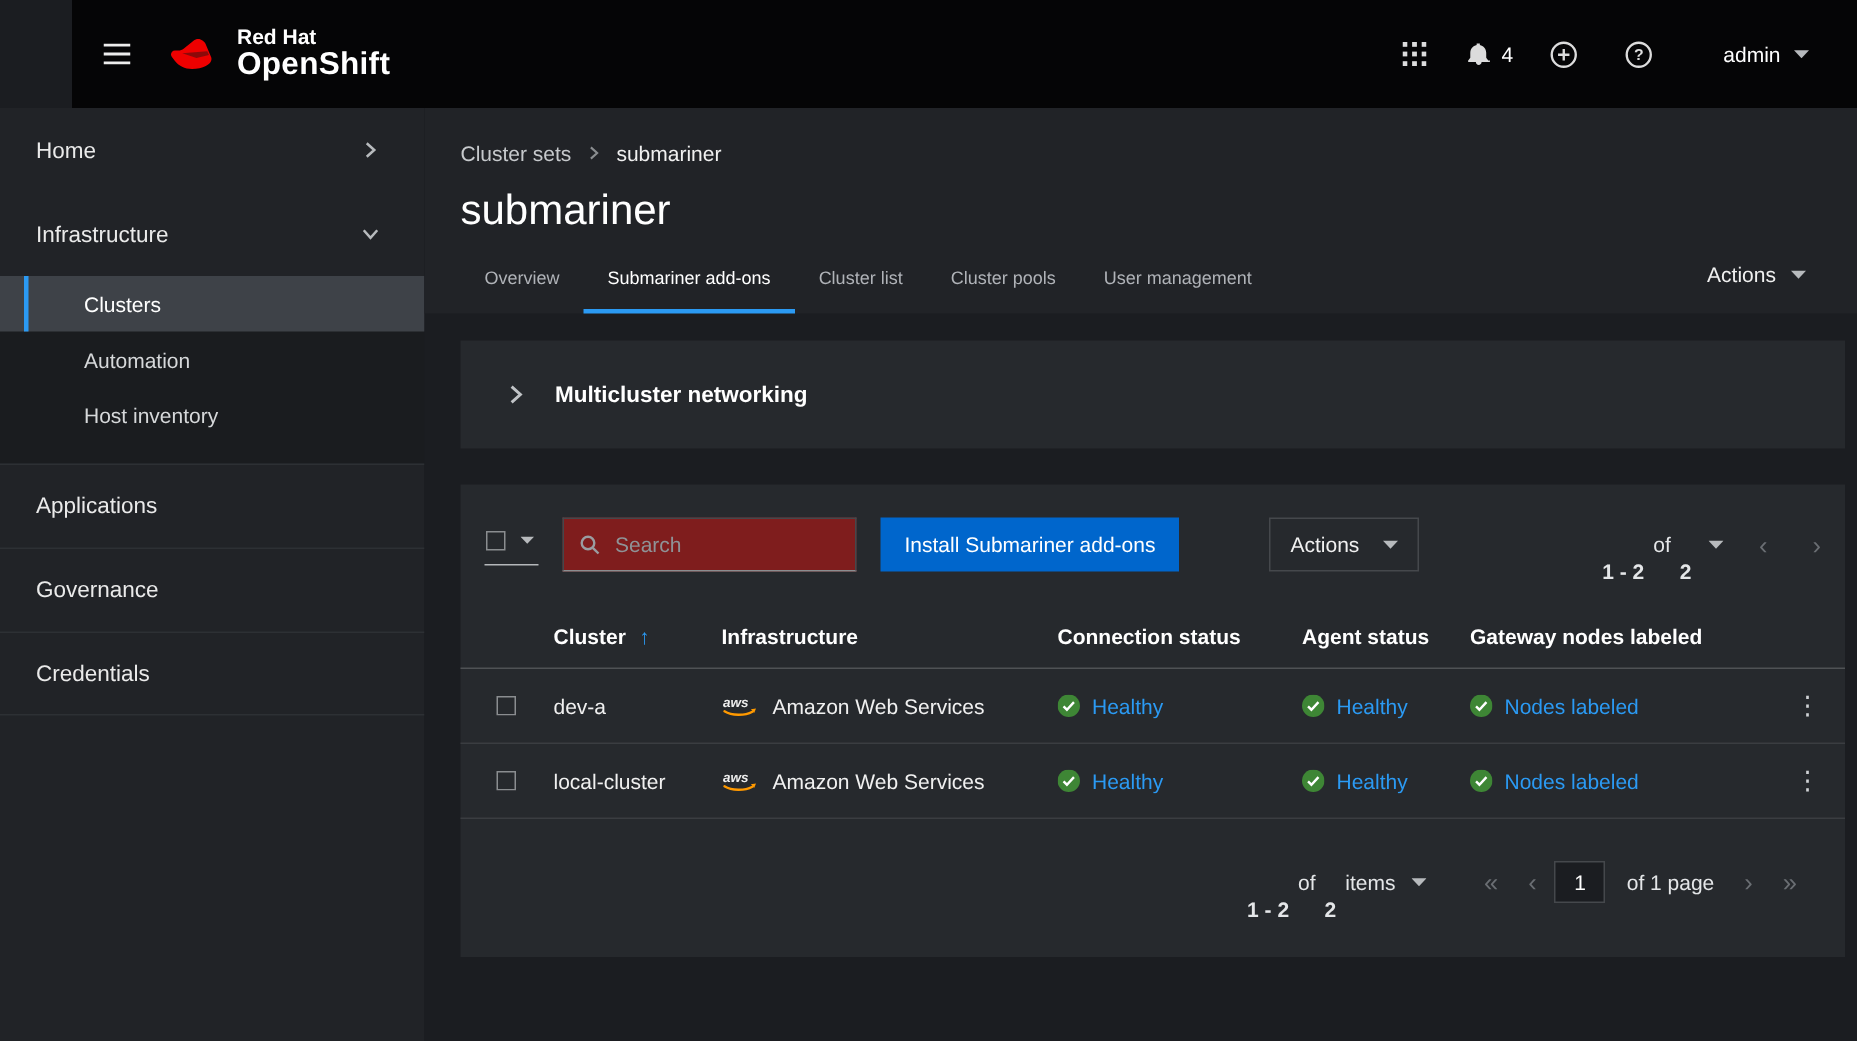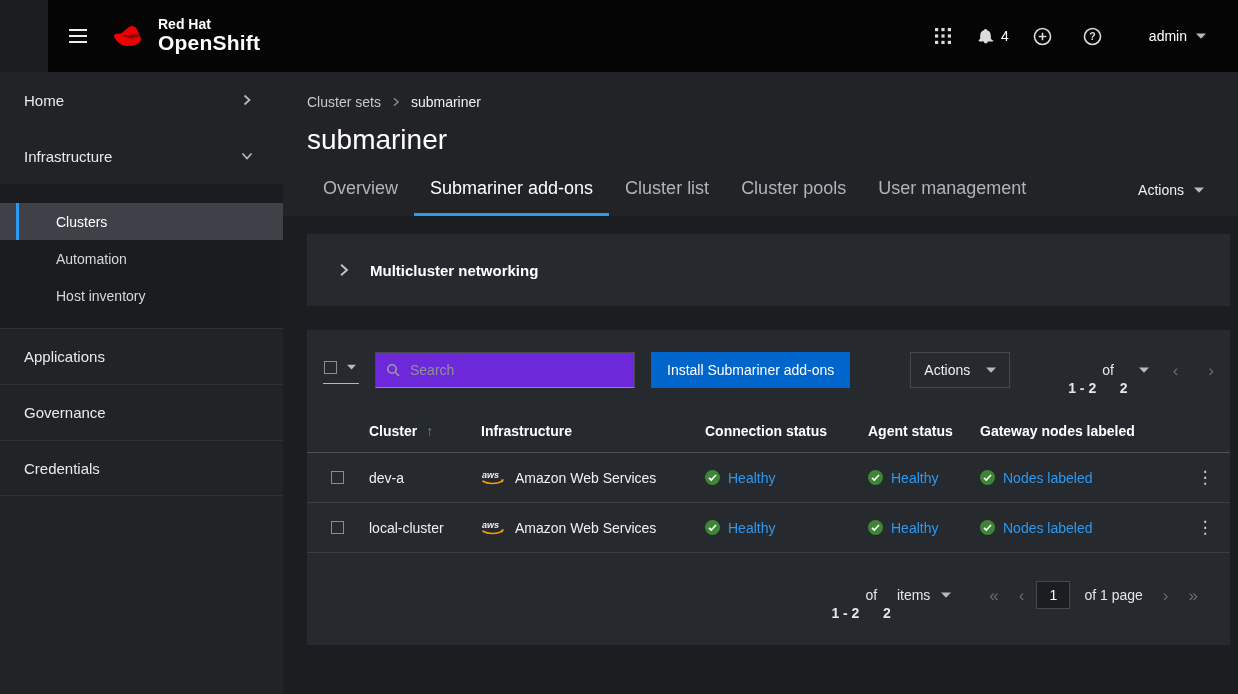--- a/index.html
+++ b/index.html
@@ -47,21 +47,21 @@
   .nav-item {
     height: 56px; display: flex; align-items: center; justify-content: space-between;
     padding: 0 30px 0 24px; color: #eaeaea; font-size: 15px; cursor: pointer;
   }
   .nav-chev { color: #b7babd; display: flex; }
   .subnav { background: #1a1c1f; padding-bottom: 14px; }
   .subnav-item {
     height: 37px; display: flex; align-items: center; padding-left: 56px;
     color: #d6d8da; font-size: 14px; cursor: pointer; position: relative;
   }
-  .subnav-item.active { background: #3e4248; color: #fff; margin-top: 19px; }
+  .subnav-item.active { background: #3e4248; color: #fff; }
   .subnav-item.active::before {
     content: ""; position: absolute; left: 16px; top: 0; bottom: 0; width: 3px;
     background: #2b9af3;
   }
   .nav-group {
     height: 56px; display: flex; align-items: center; padding: 0 24px;
     color: #eaeaea; font-size: 15px; cursor: pointer; border-top: 1px solid #2d3034;
   }
   .nav-group.last { border-bottom: 1px solid #2d3034; }
 
@@ -69,21 +69,21 @@
   .main { position: absolute; top: 72px; left: 283px; right: 0; bottom: 0; background: #1b1d21; }
   .page-header { background: #212327; padding: 20px 24px 0; }
   .breadcrumb { display: flex; align-items: center; gap: 10px; font-size: 14px; line-height: 20px; }
   .breadcrumb-link { color: #c6c9cc; text-decoration: none; cursor: pointer; }
   .bc-sep { color: #8a8d90; display: flex; align-items: center; }
   .bc-current { color: #f0f0f0; }
   .page-title { font-size: 28px; font-weight: 500; color: #fff; margin: 12px 0 0; }
   .tabs-row { display: flex; align-items: flex-end; justify-content: space-between; margin-top: 8px; }
   .tabs { display: flex; }
   .tab {
-    padding: 14px 16px; font-size: 18px; color: #b0b3b8; cursor: pointer;
+    padding: 14px 16px; font-size: 12px; color: #b0b3b8; cursor: pointer;
     border-bottom: 3px solid transparent; white-space: nowrap;
   }
   .tab.active { color: #fff; border-bottom-color: #2b9af3; }
   .header-actions {
     display: flex; align-items: center; gap: 10px; color: #f0f0f0;
     padding: 0 10px 18px 0; cursor: pointer;
   }
   .caret-icon { color: #b7babd; display: flex; }
 
   .content { padding: 18px 8px 24px 24px; }
@@ -96,22 +96,22 @@
   .toolbar { display: flex; align-items: center; padding: 14px 16px; gap: 16px; }
   input[type="checkbox"] {
     appearance: none; -webkit-appearance: none; width: 13px; height: 13px;
     border: 1px solid #8a8d90; background: transparent; margin: 0; cursor: pointer;
   }
   .bulk-select {
     display: flex; align-items: center; gap: 10px; padding: 4px 3px 9px 1px;
     border-bottom: 1px solid #b4b7ba; cursor: pointer;
   }
   .search-box {
-    display: flex; align-items: center; width: 260px; height: 36px;
-    background: #6d28d9; border: 1px solid #45484c; border-bottom-color: #8a8d90;
+    display: flex; align-items: center; width: 196px; height: 36px;
+    background: #7f1d1d; border: 1px solid #45484c; border-bottom-color: #8a8d90;
     padding: 0 10px; gap: 8px; color: #9a9da1;
   }
   .search-box input[type="text"] {
     flex: 1; min-width: 0; background: transparent; border: none; outline: none;
     color: #f0f0f0; font-size: 14px; font-family: inherit;
   }
   .search-box input::placeholder { color: #8f9296; }
   .btn-primary {
     height: 36px; background: #0066cc; color: #fff; border: none;
     font-size: 14px; padding: 0 16px; cursor: pointer; white-space: nowrap;

